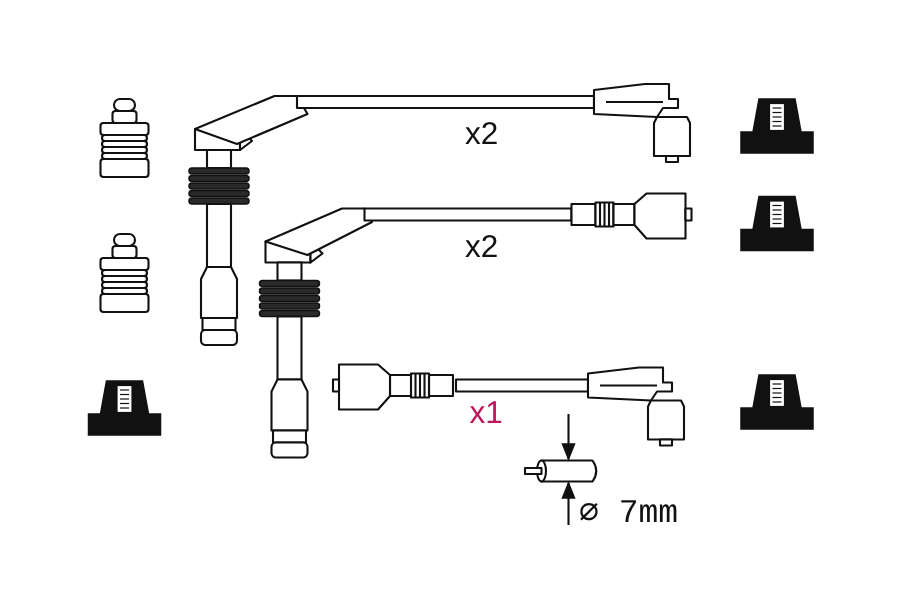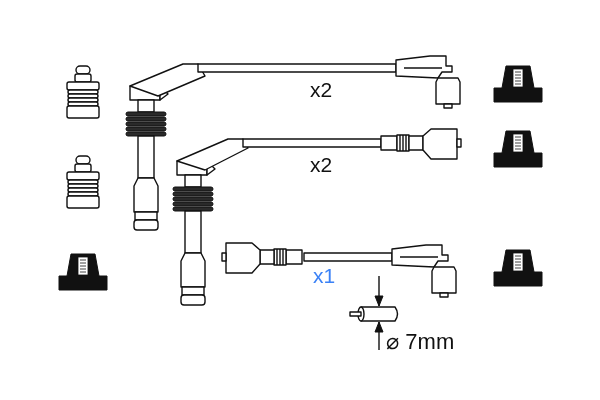--- a/index.html
+++ b/index.html
@@ -120,14 +120,14 @@
     <rect class="ln" x="350" y="312" width="11" height="4"></rect>
     <line class="lnn" x1="379" y1="276" x2="379" y2="306"></line>
     <polygon class="blk" points="375,296 383,296 379,306"></polygon>
     <line class="lnn" x1="379" y1="322" x2="379" y2="350"></line>
     <polygon class="blk" points="375,332 383,332 379,322"></polygon>
   </g>
 </svg>
 
 <div style="position:absolute;left:310px;top:78px;font-size:21px;color:#111;font-family:'Liberation Sans',sans-serif;">x2</div>
 <div style="position:absolute;left:310px;top:153px;font-size:21px;color:#111;font-family:'Liberation Sans',sans-serif;">x2</div>
-<div style="position:absolute;left:313px;top:264px;font-size:21px;color:#3b82f6;font-family:'Liberation Sans',sans-serif;">x1</div>
-<div style="position:absolute;left:386px;top:329px;font-size:22px;color:#111;font-family:Liberation Sans, sans-serif;white-space:nowrap;">⌀ 7mm</div>
+<div style="position:absolute;left:313px;top:264px;font-size:21px;color:#be185d;font-family:'Liberation Sans',sans-serif;">x1</div>
+<div style="position:absolute;left:386px;top:329px;font-size:22px;color:#111;font-family:Liberation Mono, monospace;white-space:nowrap;">⌀ 7mm</div>
 
 </body></html>

